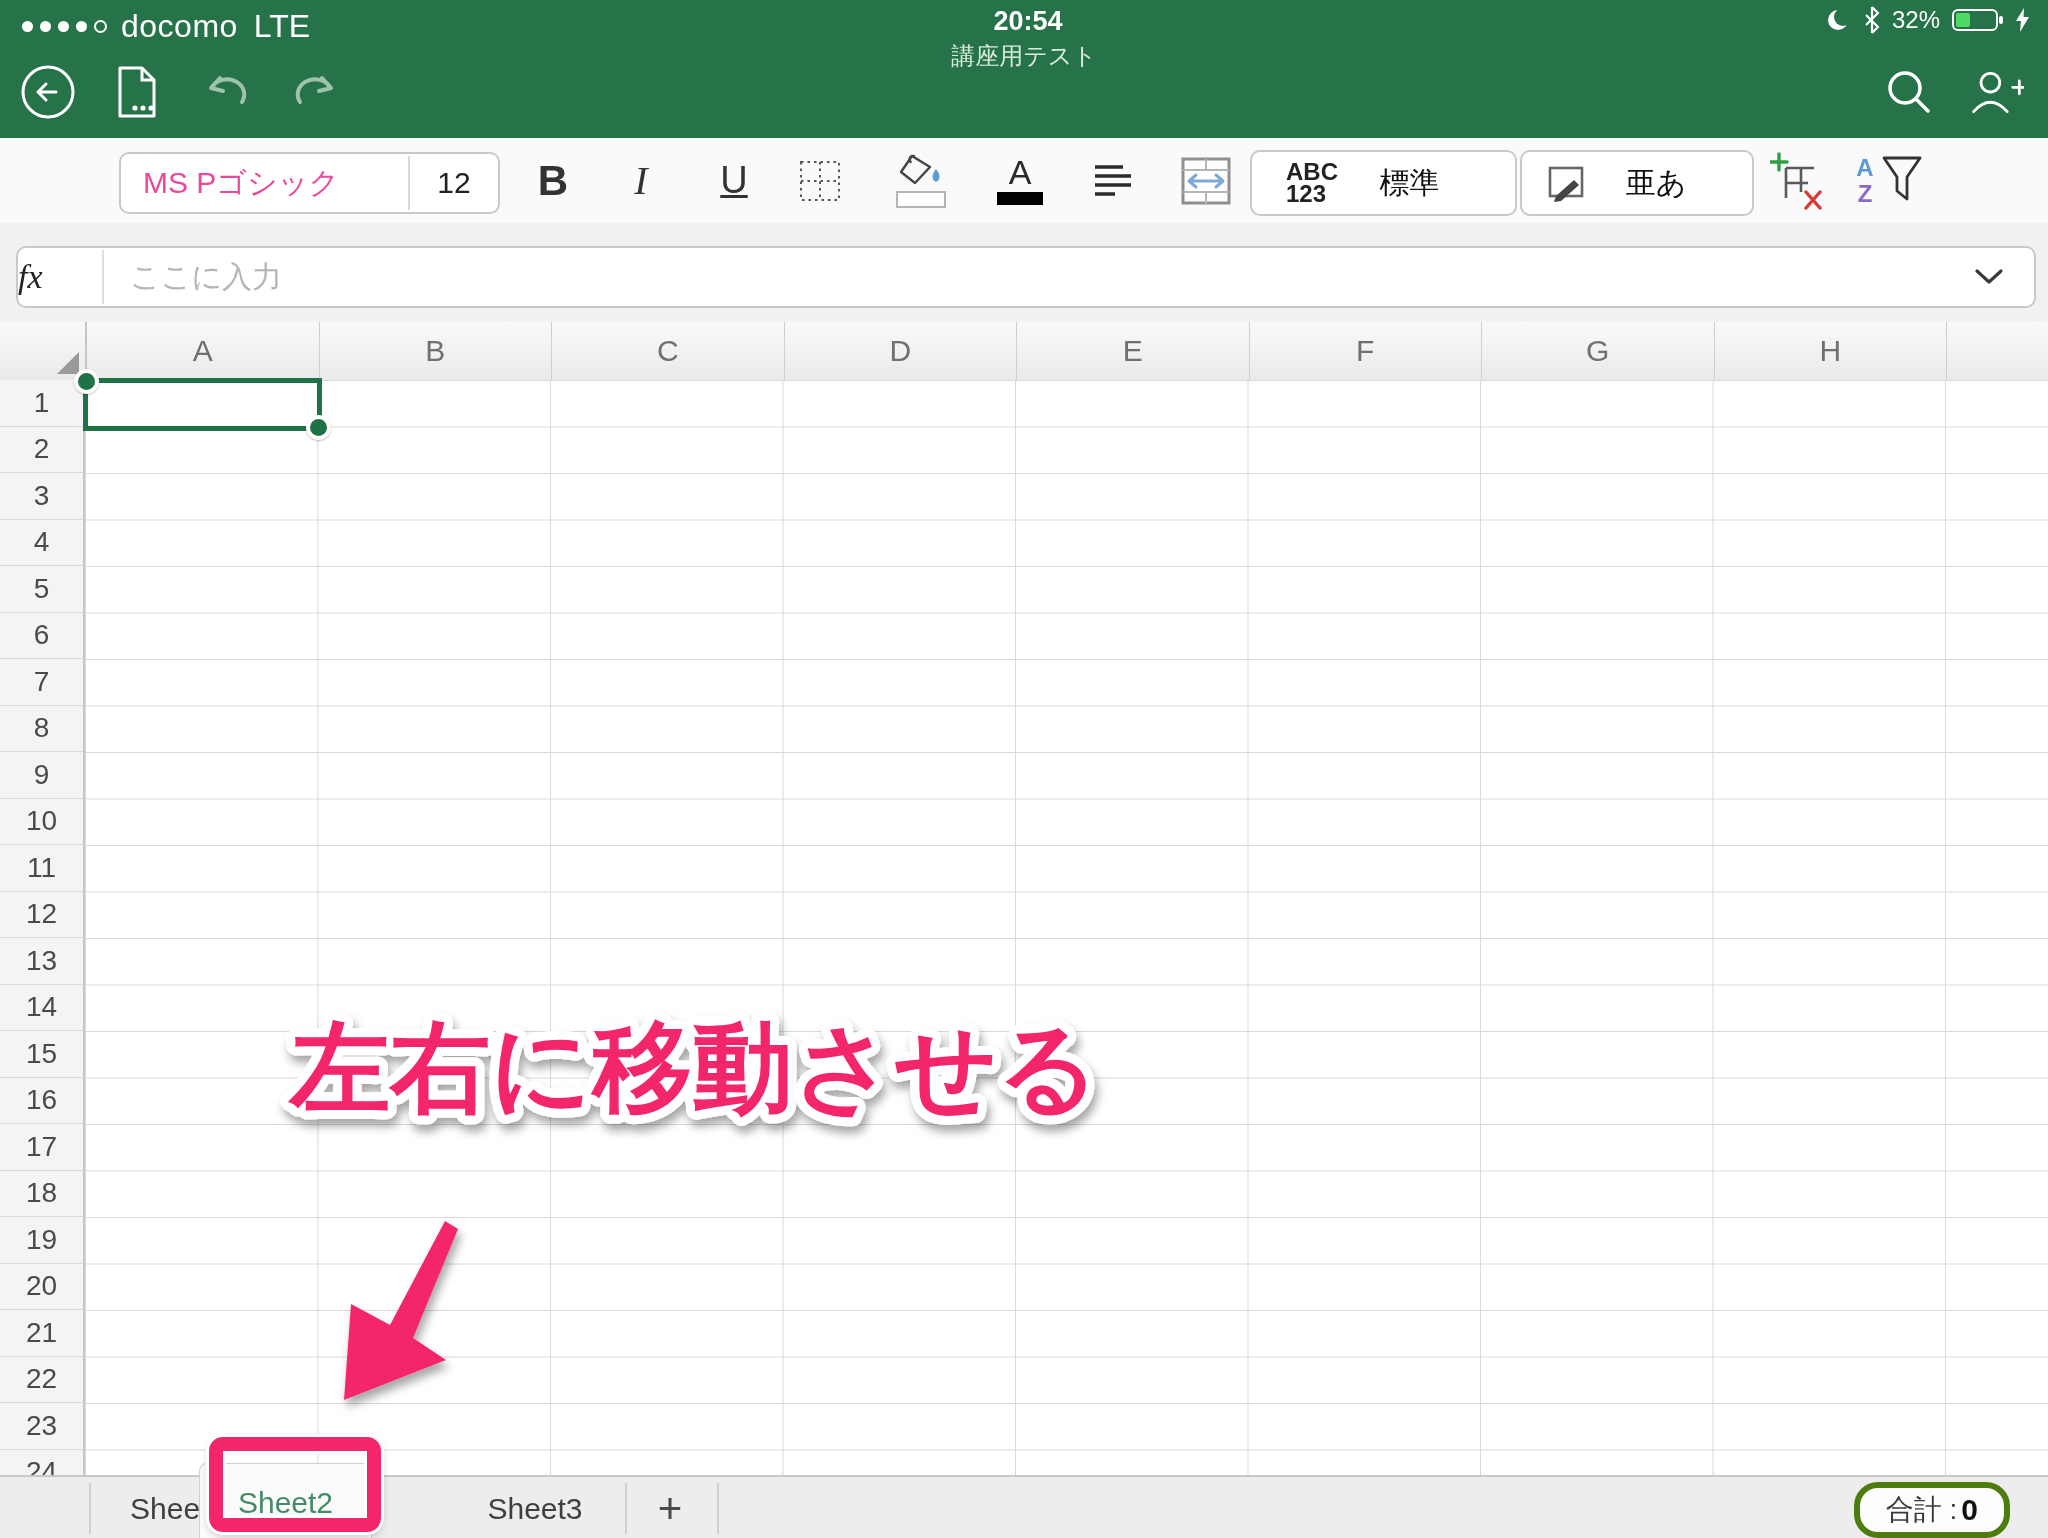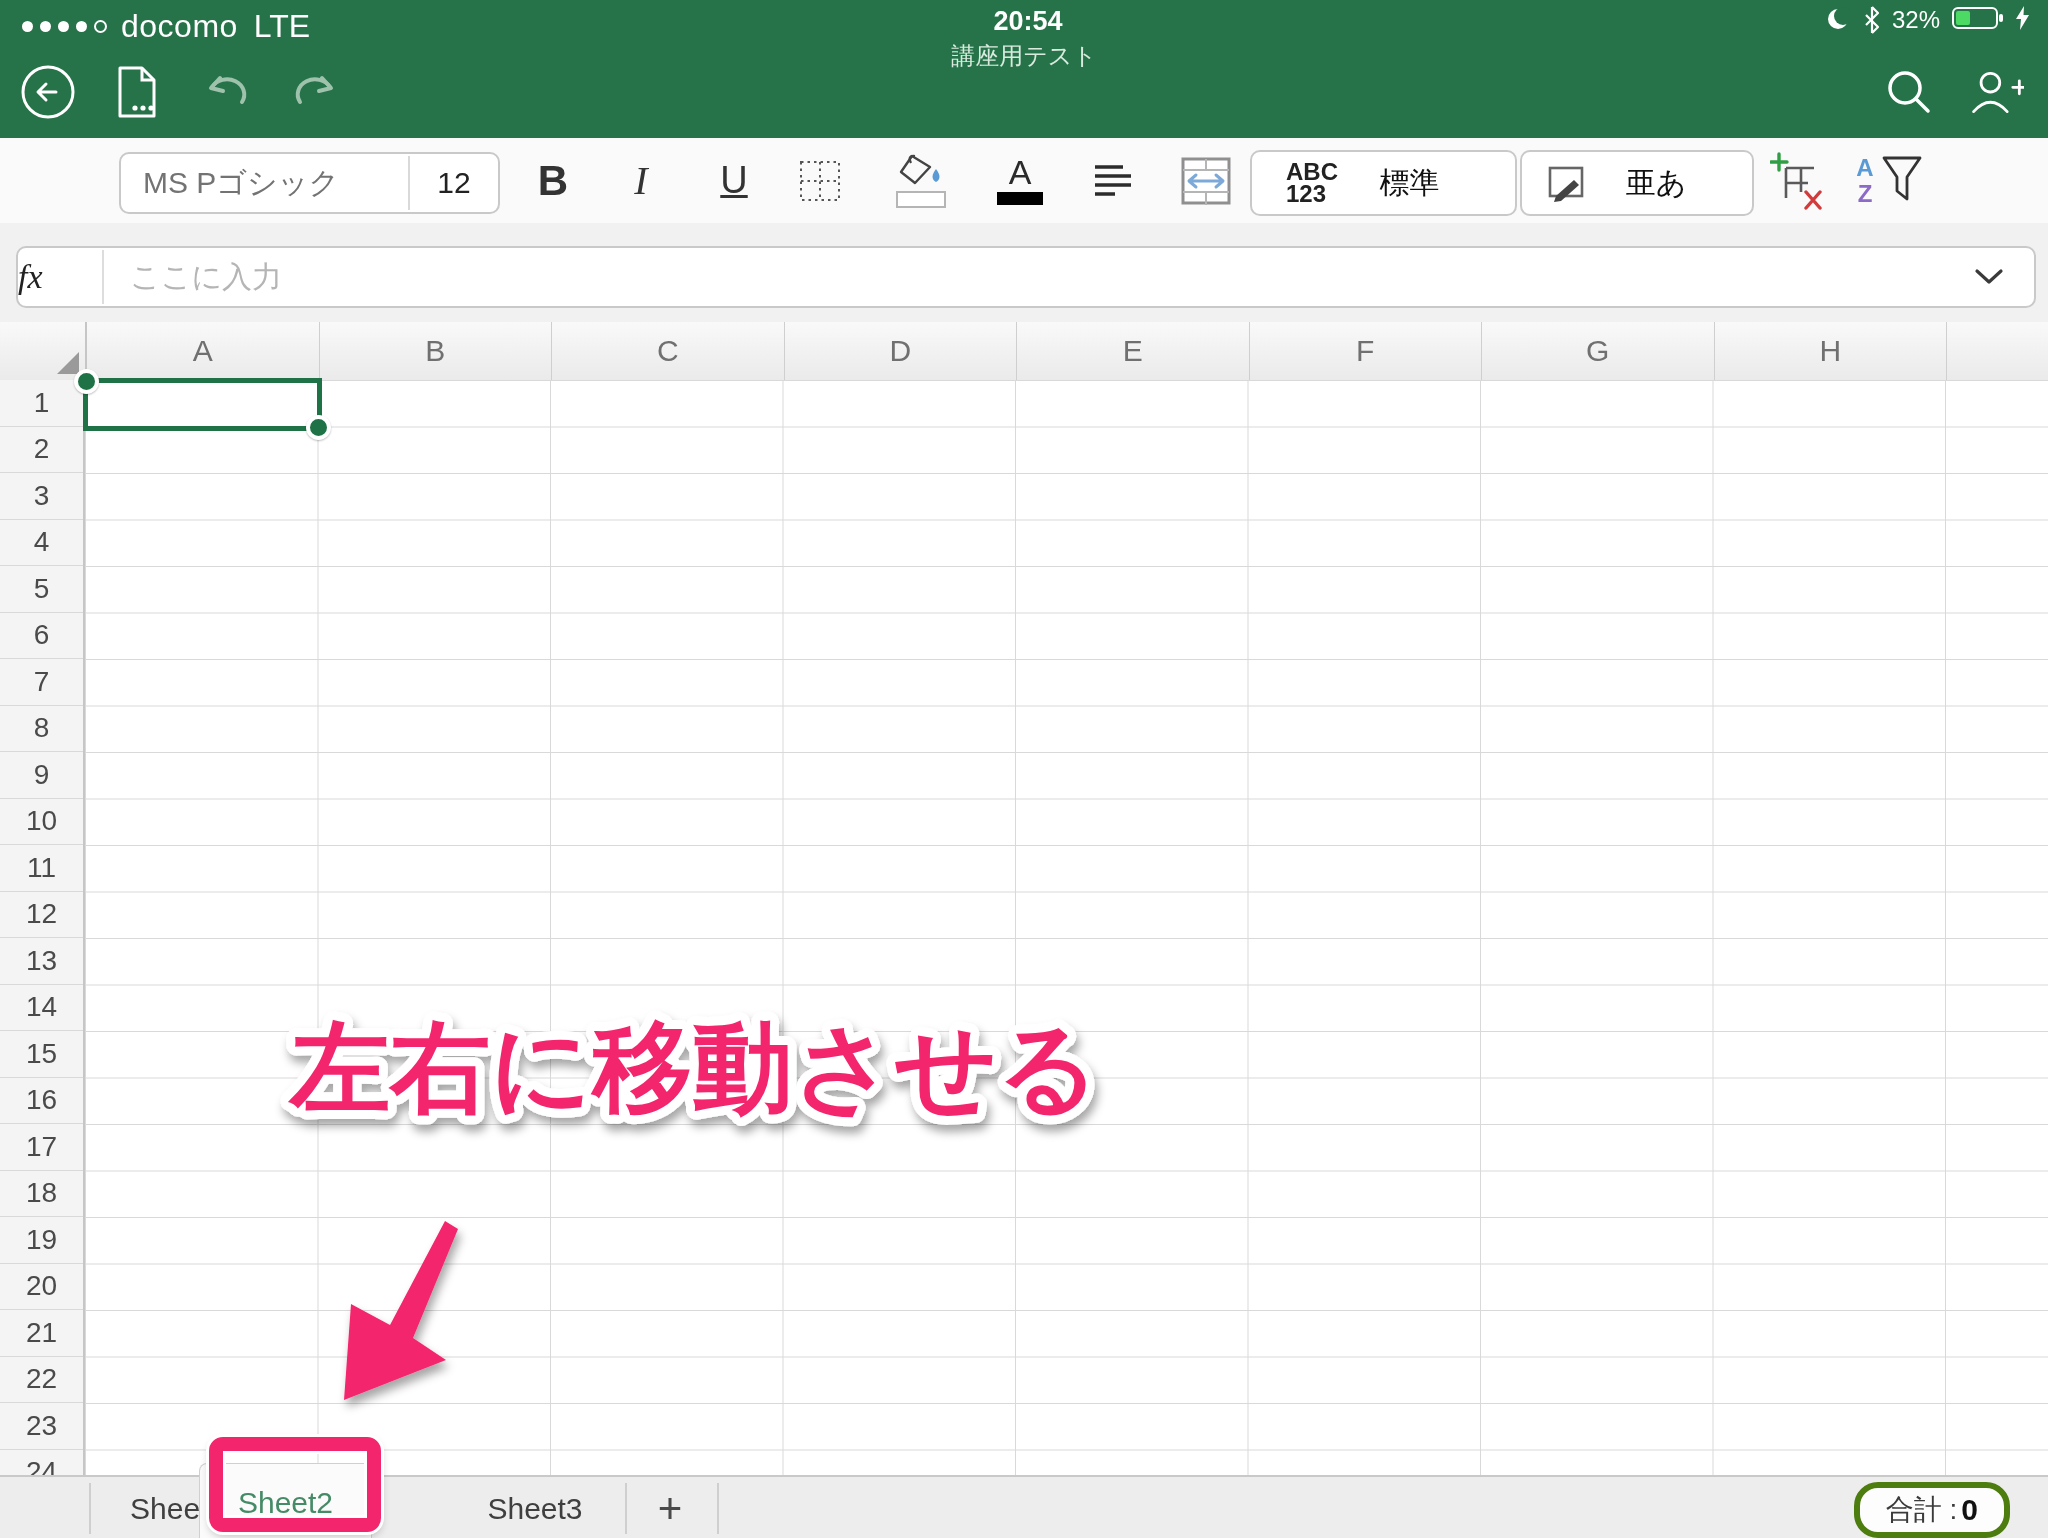--- a/index.html
+++ b/index.html
@@ -9,35 +9,35 @@
   
   .header{position:absolute;left:0;top:0;width:2048px;height:138px;background:#267349;}
   .status-left{position:absolute;left:22px;top:8px;display:flex;align-items:center;gap:8px;color:#fff;font-size:32px;}
   .sig-dots{display:flex;gap:7px;align-items:center;margin-right:6px;}
   .dot{width:11px;height:11px;border-radius:50%;background:#fff;}
   .dot.empty{background:transparent;border:2px solid #fff;width:9px;height:9px;}
   .carrier{letter-spacing:.5px;}
   .lte{margin-left:8px;}
   .status-time{position:absolute;left:8px;right:0;top:6px;text-align:center;color:#fff;font-size:27px;font-weight:700;}
   .doc-title{position:absolute;left:0;right:0;top:40px;text-align:center;color:#d9ead f;color:#d9eade;font-size:24px;}
-  .status-right{position:absolute;right:18px;top:6px;display:flex;align-items:flex-start;gap:12px;color:#fff;font-size:24px;}
+  .status-right{position:absolute;right:18px;top:6px;display:flex;align-items:center;gap:12px;color:#fff;font-size:24px;}
   .hdr-btn{position:absolute;top:64px;width:56px;height:56px;display:flex;align-items:center;justify-content:center;}
 
   
   .ribbon-tabs{position:absolute;bottom:0;left:calc(50% - 10px);transform:translateX(-50%);
                display:flex;align-items:flex-end;gap:48px;}
   .rtab{color:#cde2d5;font-size:30px;padding-bottom:18px;white-space:nowrap;}
   .rtab.active{background:#fafafa;color:#217346;font-weight:700;border-radius:10px 10px 0 0;
                padding:14px 26px 16px 26px;}
 
   
   .toolbar{position:absolute;left:0;top:138px;width:2048px;height:85px;background:#fafafa;border-bottom:2px solid #d8d8d8;}
   .font-box{position:absolute;left:119px;top:14px;width:377px;height:58px;background:#fff;border:2px solid #c9c9c9;
             border-radius:10px;display:flex;align-items:center;}
-  .font-name{flex:1;padding-left:22px;font-size:30px;color:#737373;}
+  .font-name{flex:1;padding-left:22px;font-size:30px;color:#ec4899;}
   .font-size{width:88px;text-align:center;font-size:30px;color:#222;border-left:2px solid #d9d9d9;line-height:54px;}
   .tbtn{position:absolute;top:0;height:85px;display:flex;align-items:center;justify-content:center;}
   .glyph-b{font-size:42px;font-weight:800;color:#333;}
   .glyph-i{font-family:"Liberation Serif",serif;font-style:italic;font-size:40px;color:#333;}
   .glyph-u{font-size:38px;color:#333;text-decoration:underline;}
   .stack{display:flex;flex-direction:column;align-items:center;gap:4px;}
   .color-bar{width:46px;height:13px;}
   .bar-empty{background:#fff;border:2px solid #b5b5b5;}
   .bar-black{background:#000;}
   .glyph-a{font-size:34px;color:#2b2b2b;line-height:32px;}

